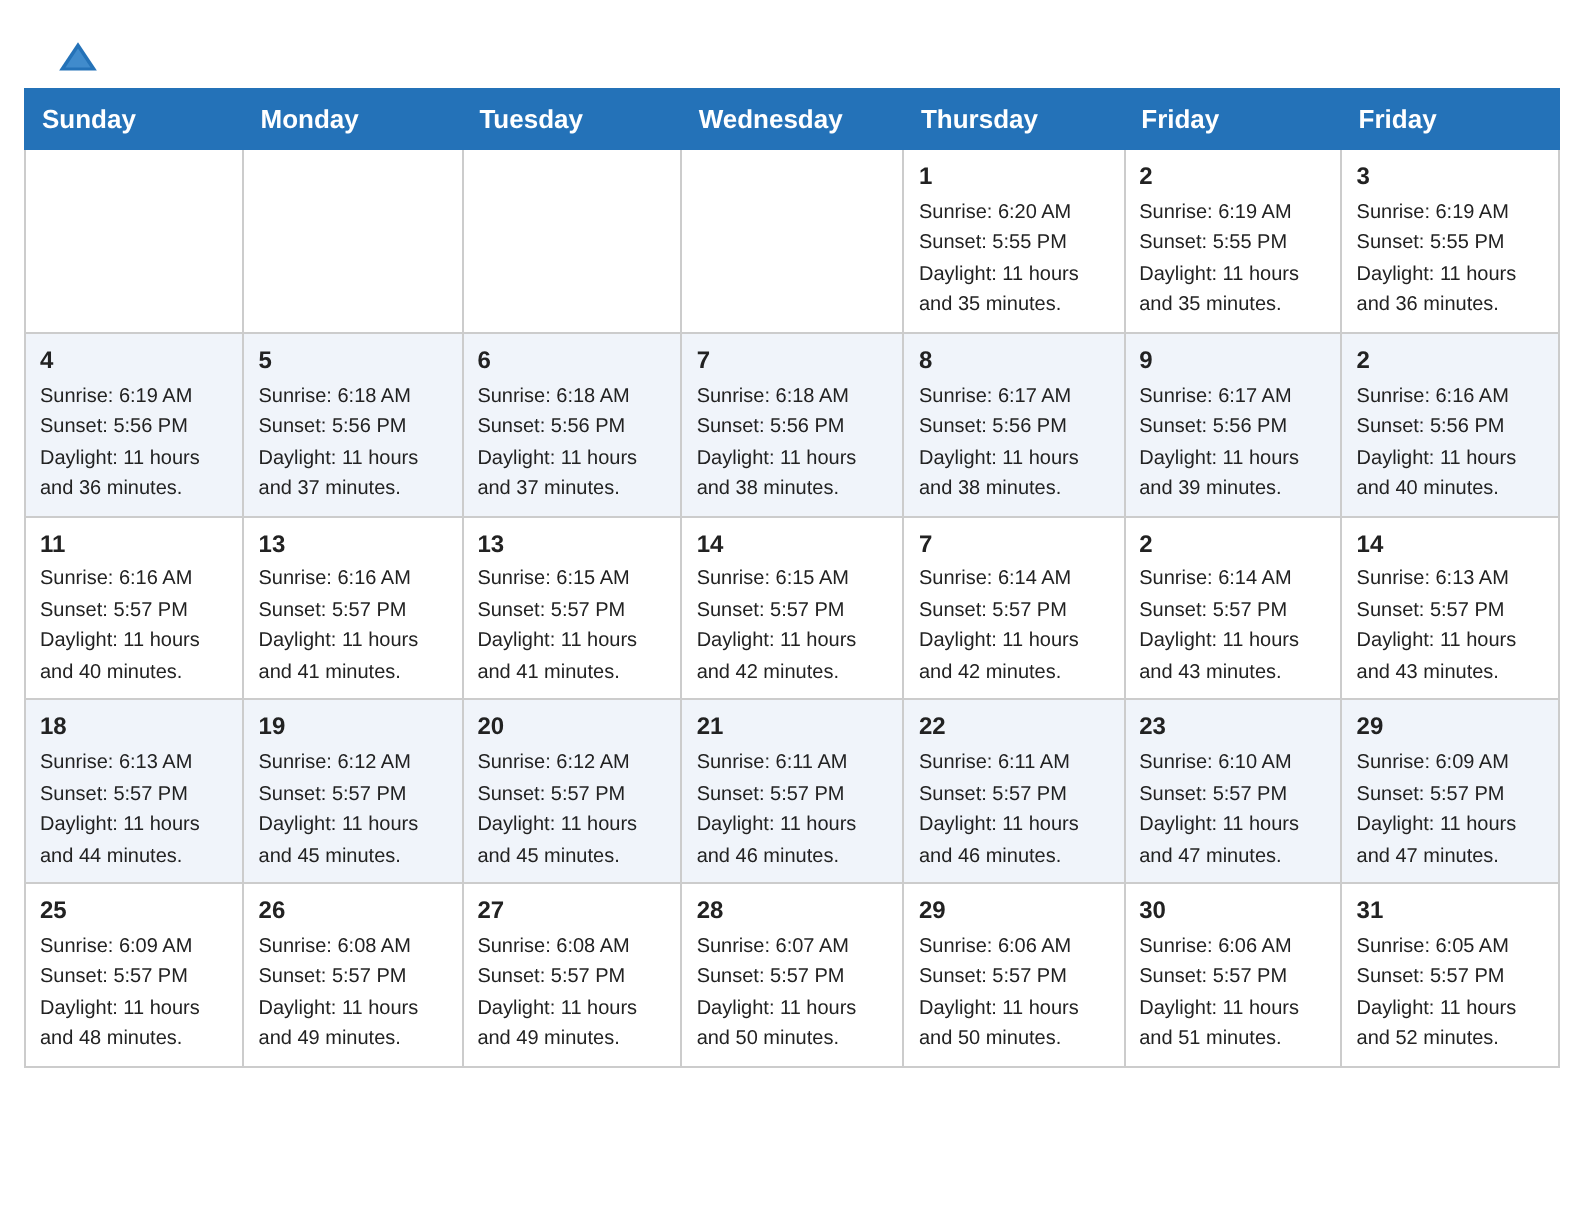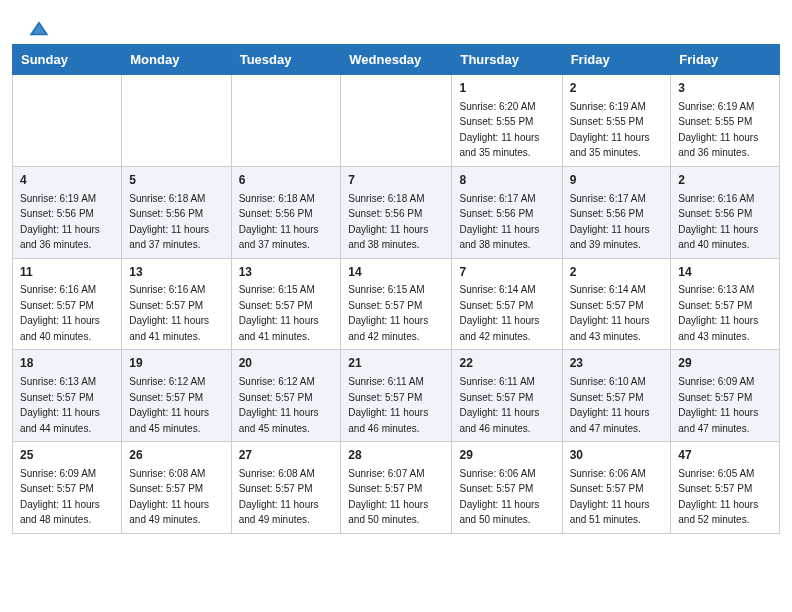--- a/index.html
+++ b/index.html
@@ -268,20 +268,20 @@
 Daylight: 11 hours
 and 50 minutes.</span></td>
           <td><span class="day-num">29</span><span class="day-info" style="white-space: pre-line;">Sunrise: 6:06 AM
 Sunset: 5:57 PM
 Daylight: 11 hours
 and 50 minutes.</span></td>
           <td><span class="day-num">30</span><span class="day-info" style="white-space: pre-line;">Sunrise: 6:06 AM
 Sunset: 5:57 PM
 Daylight: 11 hours
 and 51 minutes.</span></td>
-          <td><span class="day-num">47</span><span class="day-info" style="white-space: pre-line;">Sunrise: 6:05 AM
+          <td><span class="day-num">31</span><span class="day-info" style="white-space: pre-line;">Sunrise: 6:05 AM
 Sunset: 5:57 PM
 Daylight: 11 hours
 and 52 minutes.</span></td>
         </tr>
       </tbody>
   </table>
 </div>
 
 </body></html>

